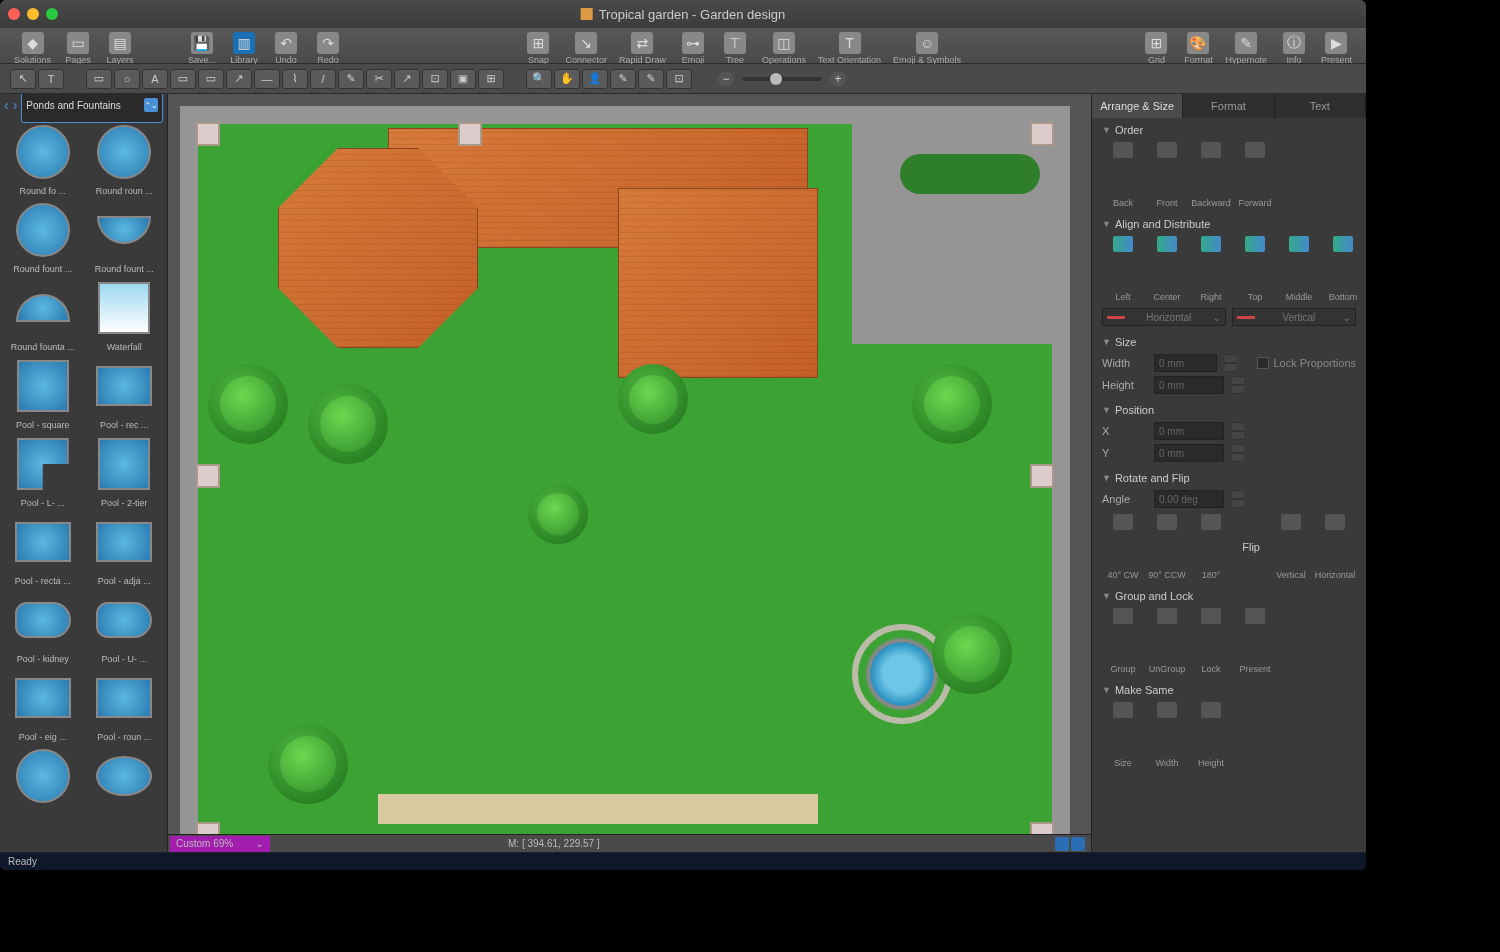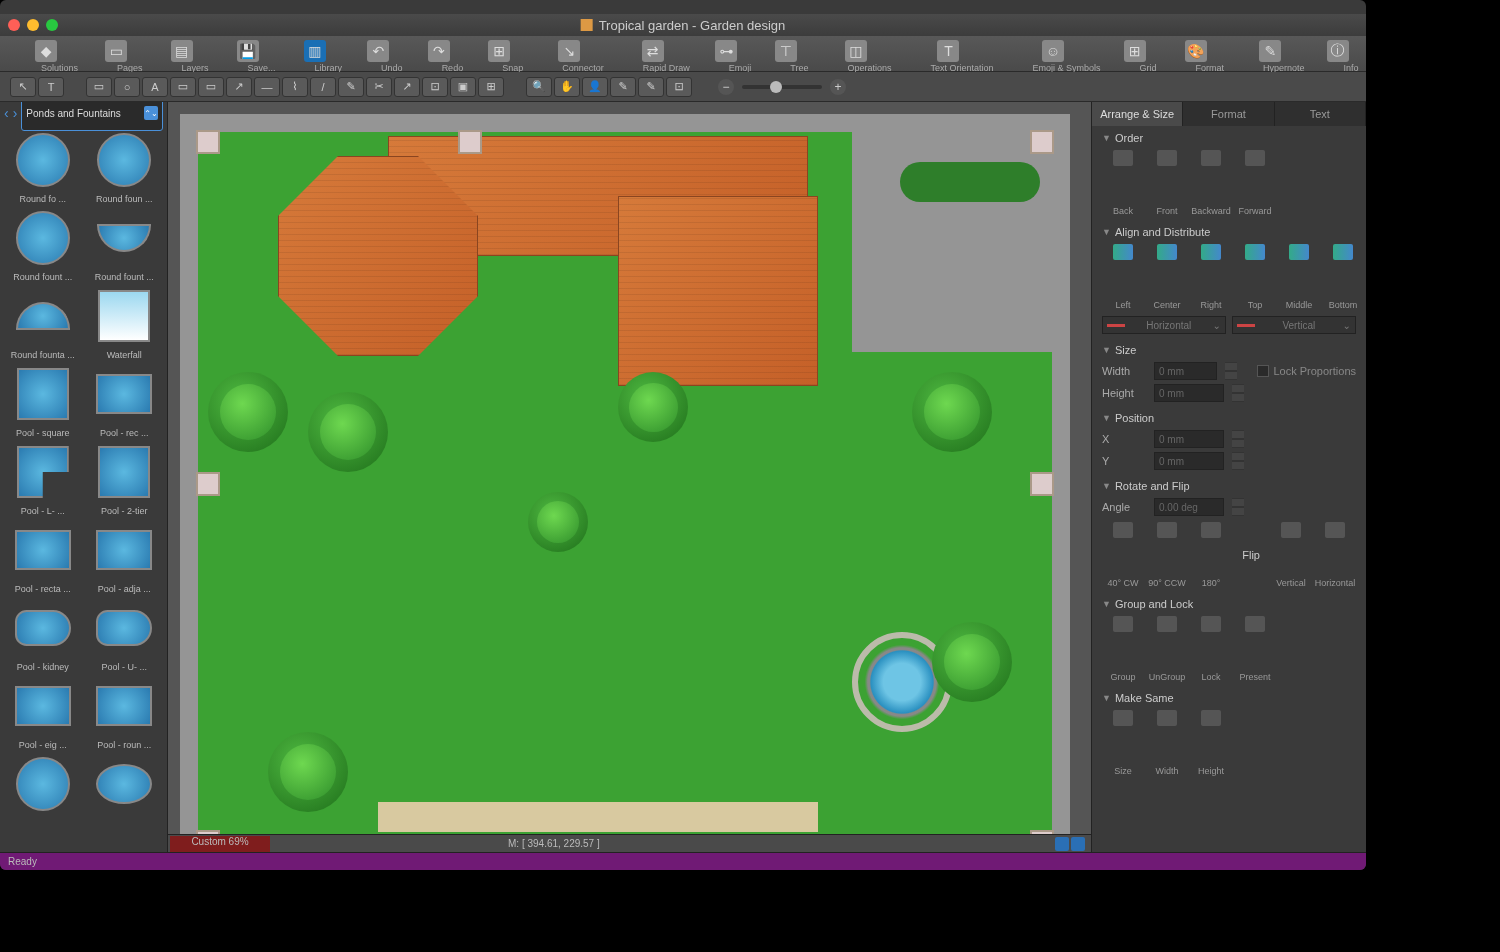--- a/index.html
+++ b/index.html
@@ -1,33 +1,33 @@
 <!DOCTYPE html>
 <html><head>
 <meta charset="utf-8">
 <style>
 * { margin:0; padding:0; box-sizing:border-box; font-family:-apple-system,"Helvetica Neue",Arial,sans-serif; }
 body { background:#000; width:1500px; height:952px; overflow:hidden; color:#b0b0b0; font-size:11px; }
 .window { width:1366px; height:870px; background:#3a3a3a; display:flex; flex-direction:column; border-radius:6px; overflow:hidden; }
 
 
-.titlebar { height:22px; background:linear-gradient(#4a4a4a,#3c3c3c); display:flex; align-items:center; padding:0 8px; position:relative;margin-top:14px; }
+.titlebar { height:28px; background:linear-gradient(#4a4a4a,#3c3c3c); display:flex; align-items:center; padding:0 8px; position:relative; }
 .traffic { display:flex; gap:7px; }
 .tl { width:12px; height:12px; border-radius:50%; }
 .tl.r{background:#ff5f57}.tl.y{background:#febc2e}.tl.g{background:#28c840}
 .title { position:absolute; left:50%; transform:translateX(-50%); color:#ccc; font-size:13px; display:flex; align-items:center; gap:6px;}
 .title .doc-icon{width:12px;height:12px;background:#d94;}
 
 
 .toolbar { height:36px; background:linear-gradient(#585858,#4a4a4a); border-bottom:1px solid #2a2a2a; display:flex; align-items:flex-start; padding:2px 8px; }
 .tgrp { display:flex; gap:0; }
 .tbtn { display:flex; flex-direction:column; align-items:center; justify-content:flex-start; min-width:42px; padding:2px 6px 0; cursor:pointer; }
 .tbtn .ic{ width:22px; height:22px; background:#888; border-radius:3px; display:flex; align-items:center; justify-content:center; font-size:14px; color:#ddd;}
 .tbtn.active .ic{background:#1a6fb5;}
-.tbtn .lbl{font-size:9px;color:#aaa;margin-top:1px;white-space:nowrap;margin-left:27px;}
+.tbtn .lbl{font-size:9px;color:#aaa;margin-top:1px;white-space:nowrap;}
 .tspacer{flex:1;}
 
 
 .toolbar2 { height:30px; background:#4a4a4a; border-bottom:1px solid #2a2a2a; display:flex; align-items:center; padding:0 10px; gap:6px;}
 .t2btn { width:26px; height:20px; background:#5a5a5a; border:1px solid #333; border-radius:3px; display:flex; align-items:center; justify-content:center; font-size:11px; color:#ccc; cursor:pointer;}
 .t2sep{width:10px;}
 .zoom-slider{display:flex;align-items:center;gap:8px;margin-left:20px;}
 .zoom-slider .zs{width:80px;height:4px;background:#333;border-radius:2px;position:relative;}
 .zoom-slider .zs .thumb{position:absolute;left:28px;top:-4px;width:12px;height:12px;background:#bbb;border-radius:50%;}
 .zbtn{width:16px;height:16px;background:#555;border-radius:50%;color:#ccc;display:flex;align-items:center;justify-content:center;font-size:12px;}
@@ -70,21 +70,21 @@
 
 .path{position:absolute;background:#d8c9a0;}
 
 .tree{position:absolute;width:80px;height:80px;background:radial-gradient(circle at 40% 35%,#4eb840,#1e6e1a);border-radius:50%;filter:blur(0.3px);}
 .tree::after{content:"";position:absolute;inset:15%;background:radial-gradient(circle at 40% 35%,#6ed850,#2e8e2a);border-radius:50%;}
 
 .post{position:absolute;width:24px;height:24px;background:#dcc;border:2px solid #a98;}
 
 
 .canvas-bottom{position:absolute;left:0;right:0;bottom:0;height:18px;background:#4a4a4a;border-top:1px solid #222;display:flex;align-items:center;font-size:10px;color:#bbb;}
-.zoom-combo{width:100px;background:#7f1d1d;height:16px;margin-left:2px;display:flex;align-items:center;padding:0 6px;justify-content:space-between;flex-direction:column;}
+.zoom-combo{width:100px;background:#a21caf;height:16px;margin-left:2px;display:flex;align-items:center;padding:0 6px;justify-content:space-between;}
 .coord{position:absolute;left:340px;}
 .splitctl{position:absolute;right:6px;display:flex;gap:2px;}
 .splitctl div{width:14px;height:14px;background:#2a6fb5;border-radius:2px;}
 
 
 .inspector{width:275px;background:#3a3a3a;border-left:1px solid #222;display:flex;flex-direction:column;}
 .insp-tabs{height:24px;display:flex;background:#2f2f2f;}
 .insp-tab{flex:1;display:flex;align-items:center;justify-content:center;font-size:11px;color:#999;cursor:pointer;border-right:1px solid #222;}
 .insp-tab.active{background:#4a4a4a;color:#ddd;}
 .insp-body{flex:1;overflow-y:auto;padding:6px 10px;}
@@ -100,21 +100,21 @@
 .field-row .finput{flex:1;max-width:70px;height:18px;background:#2a2a2a;border:1px solid #222;color:#666;font-size:10px;padding:0 4px;display:flex;align-items:center;}
 .stepper{width:12px;height:18px;background:#333;display:flex;flex-direction:column;}
 .stepper div{flex:1;background:#444;margin:1px 0;}
 .chk{display:flex;align-items:center;gap:4px;font-size:11px;color:#888;}
 .chk .box{width:12px;height:12px;background:#2a2a2a;border:1px solid #555;}
 .dist-row{display:flex;gap:6px;margin-top:6px;}
 .dist-sel{flex:1;height:18px;background:#333;border:1px solid #222;display:flex;align-items:center;padding:0 4px;font-size:10px;color:#777;justify-content:space-between;}
 .dist-sel .bar{width:18px;height:3px;}
 
 
-.statusbar{height:18px;background:#701a75;border-top:1px solid #222;display:flex;align-items:center;padding:0 8px;font-size:10px;color:#bbb;}
+.statusbar{height:18px;background:#0f172a;border-top:1px solid #222;display:flex;align-items:center;padding:0 8px;font-size:10px;color:#bbb;}
 </style>
 </head>
 <body>
 
 <div class="window">
 
   <div class="titlebar">
     <div class="traffic">
       <div class="tl r"></div>
       <div class="tl y"></div>
@@ -277,21 +277,21 @@
             <div class="shape">
               <div class="thumb">
                 <div class="water circle"></div>
               </div>
               <div class="slabel">Round fo ...</div>
             </div>
             <div class="shape">
               <div class="thumb">
                 <div class="water circle"></div>
               </div>
-              <div class="slabel">Round foun ...</div>
+              <div class="slabel">Round roun ...</div>
             </div>
           </div>
           <div class="shape-row">
             <div class="shape">
               <div class="thumb">
                 <div class="water circle"></div>
               </div>
               <div class="slabel">Round fount ...</div>
             </div>
             <div class="shape">

